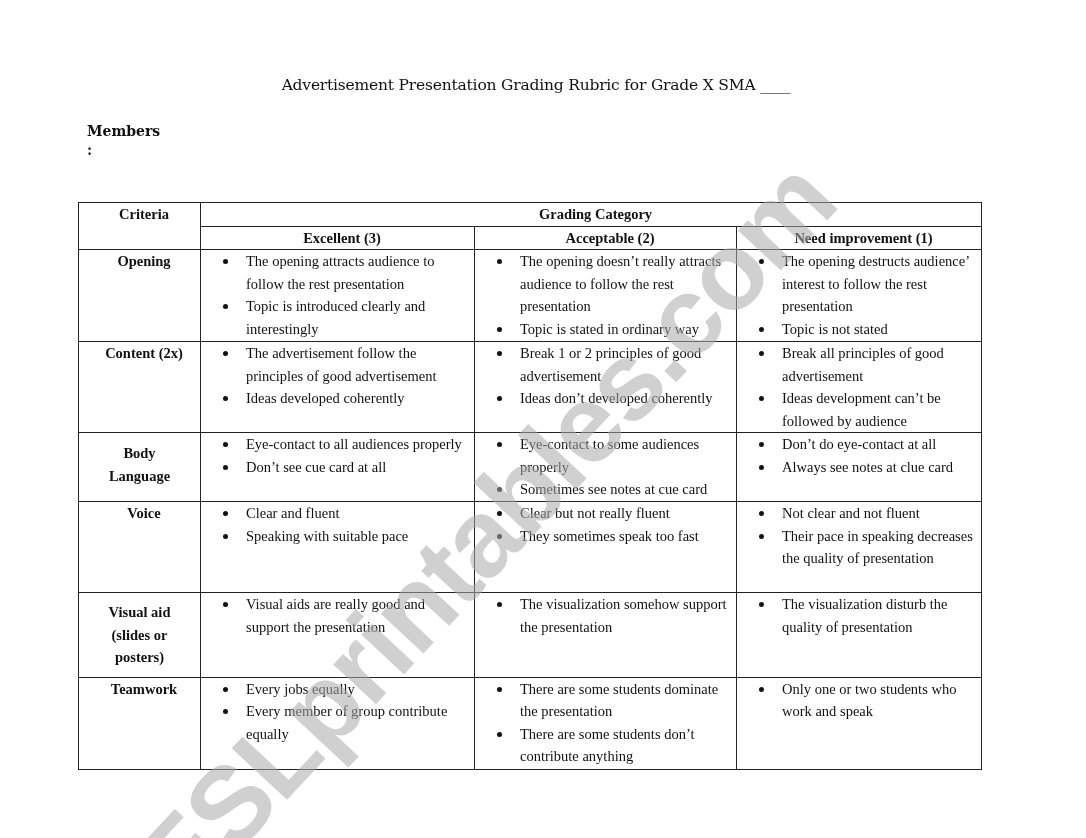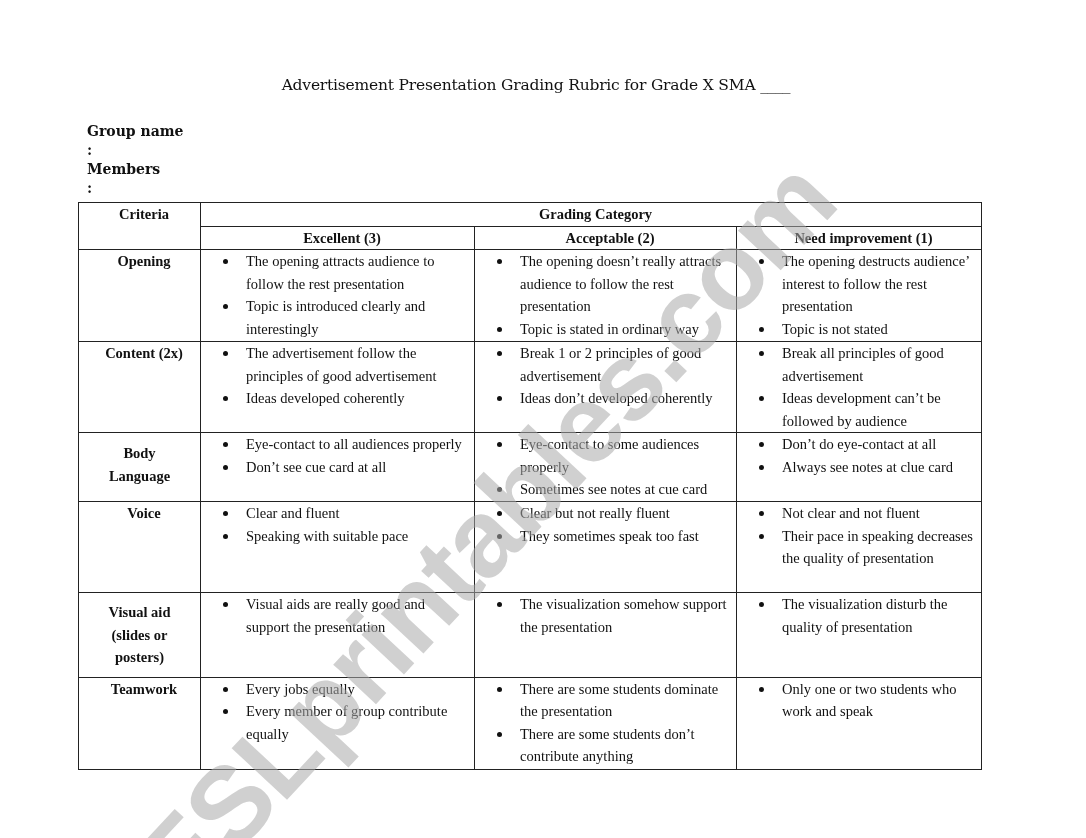--- a/index.html
+++ b/index.html
@@ -16,23 +16,20 @@
   li { position:relative; padding-left:33px; }
   li .dot { position:absolute; left:10px; top:9px; width:5px; height:5px; border-radius:50%; background:#111; }
   .watermark { position:absolute; left:60px; top:500px; width:900px; font-family:"Liberation Sans", sans-serif; font-weight:bold; font-size:110px; color:rgba(170,170,170,0.55); transform:rotate(-47deg); transform-origin:0 0; white-space:nowrap; pointer-events:none; top:840px; left:110px; letter-spacing:-2px; }
 </style>
 </head>
 <body>
 
 <div class="title">Advertisement Presentation Grading Rubric for Grade X SMA ____</div>
 
 <div class="meta">
-  <div class="row">
-    <span class="lbl"><span>Group name</span> <span>:</span></span>
-  </div>
   <div class="row">
     <span class="lbl"><span>Members</span><span style="display:inline-block;width:26px"></span><span>:</span></span>
   </div>
 </div>
 
 <table class="rubric">
   <colgroup>
     <col style="width:122px">
       <col style="width:274px">
       <col style="width:262px">

